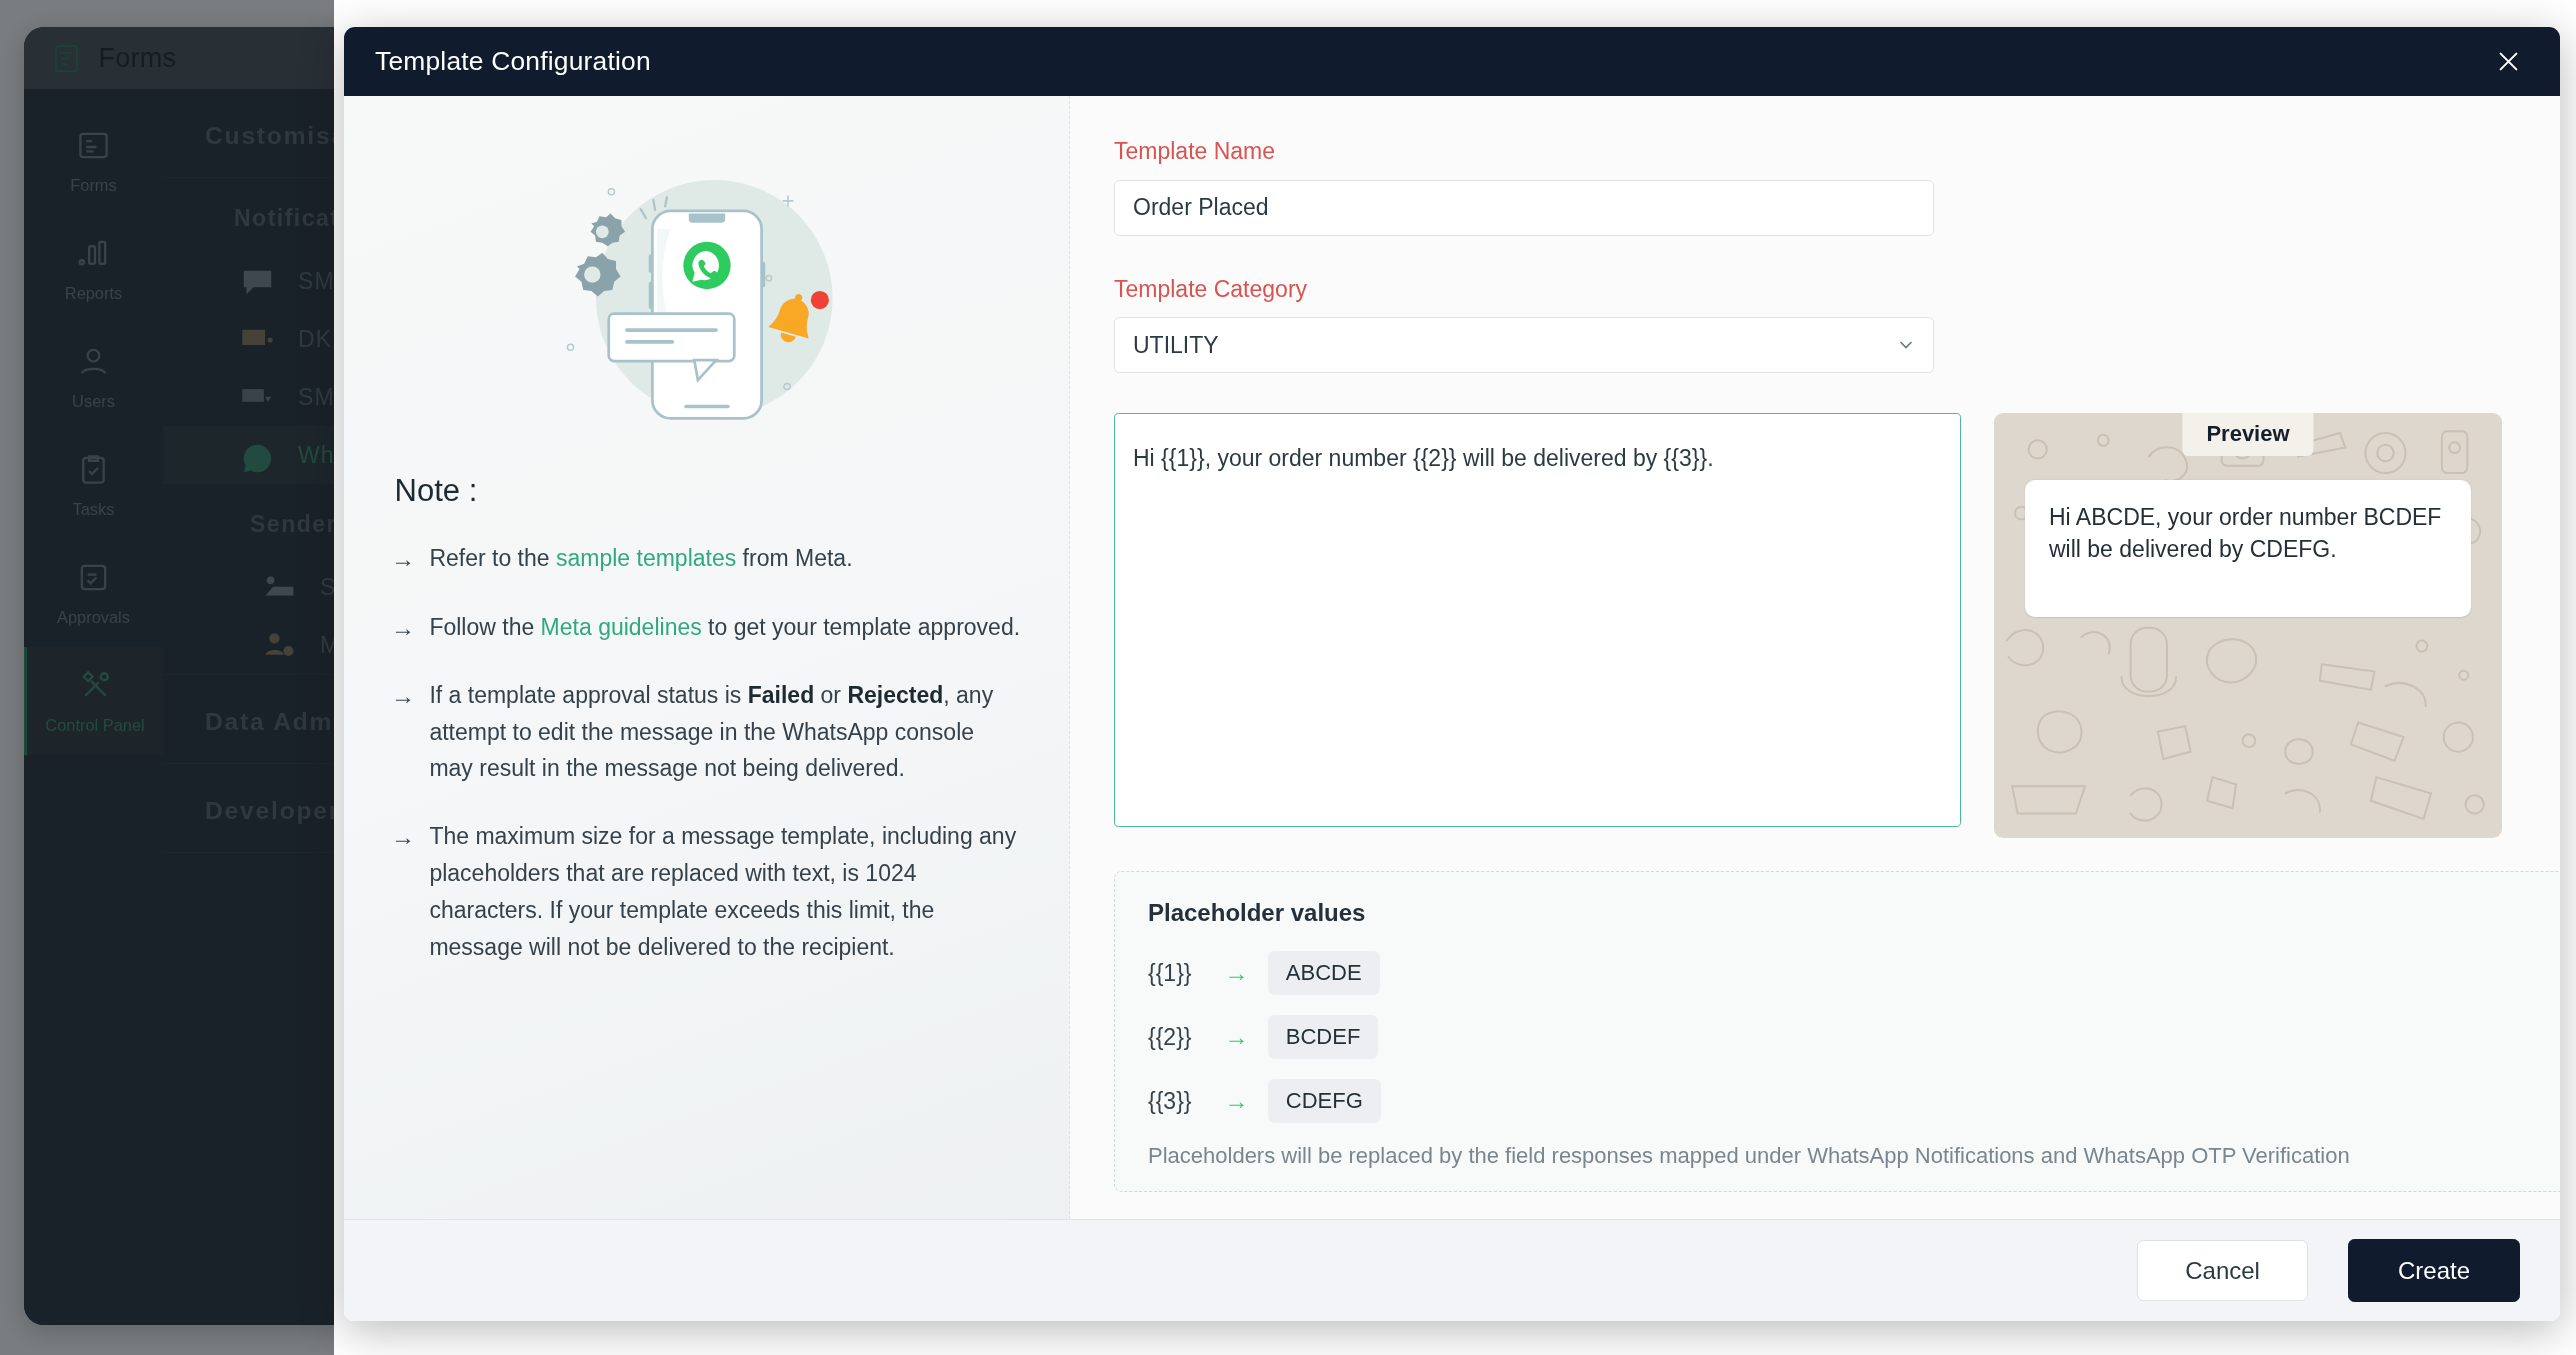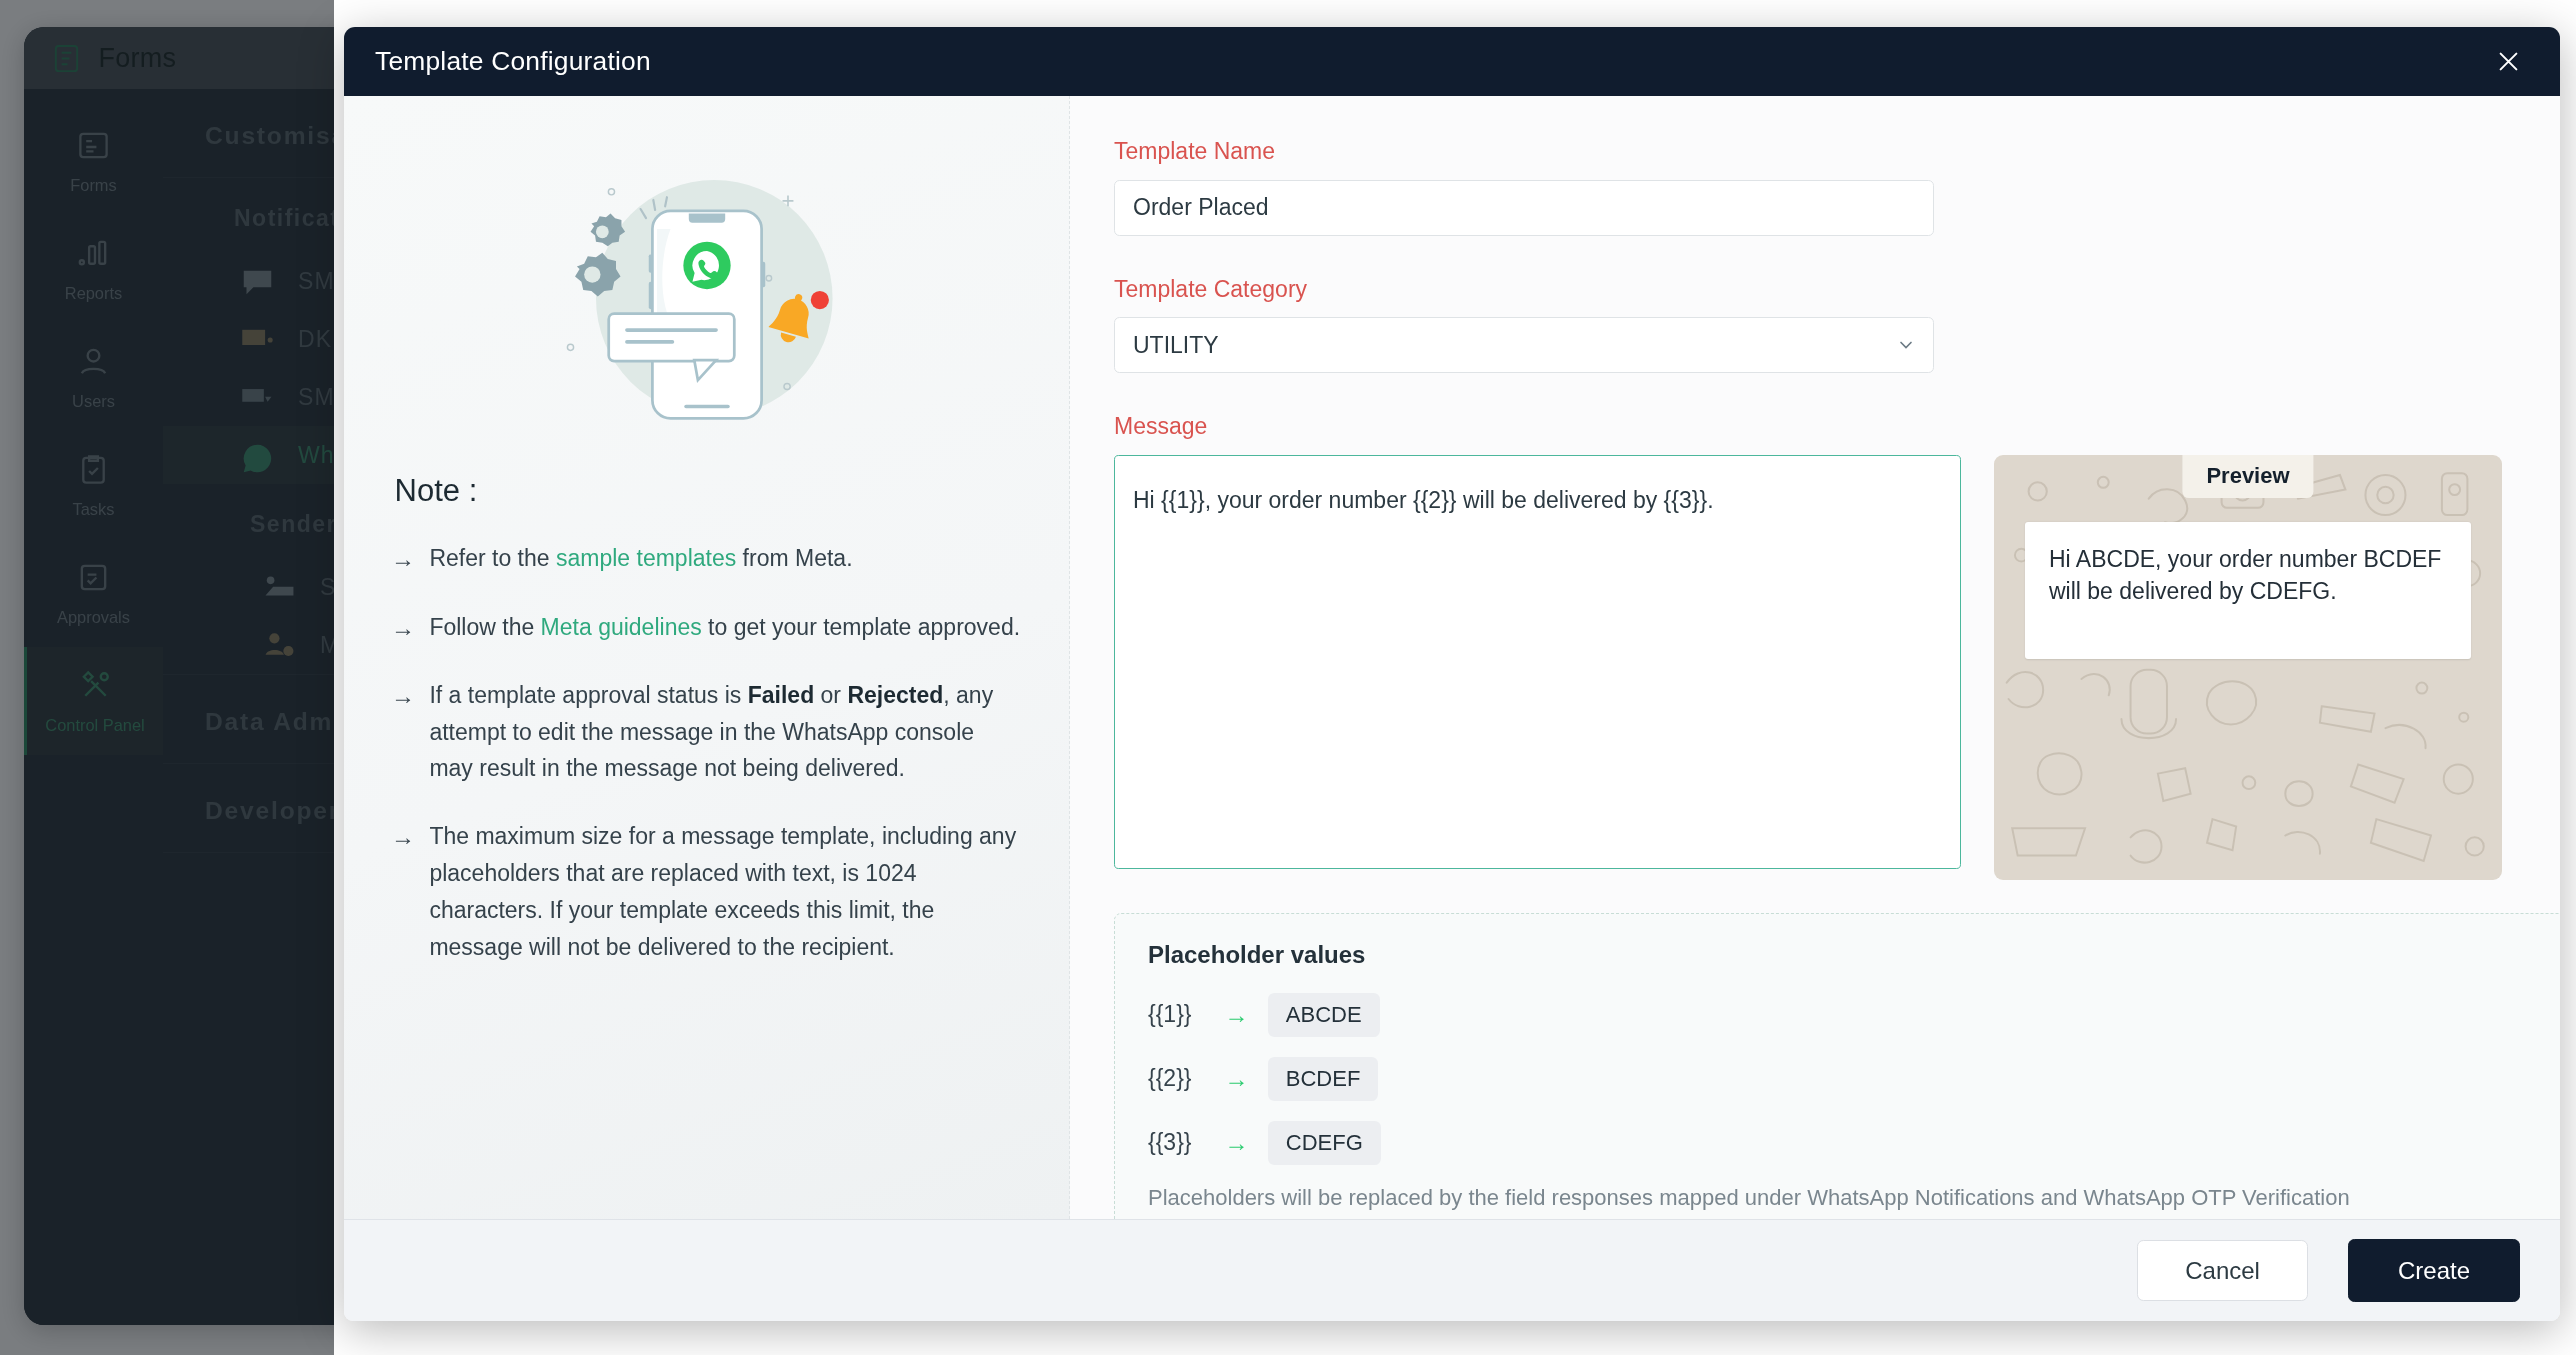--- a/index.html
+++ b/index.html
@@ -130,21 +130,21 @@
     background: #ded7cd; overflow: hidden; flex: none;
   }
   .preview-doodles { position: absolute; inset: 0; opacity: .30; }
   .preview-tag {
     position: absolute; left: 50%; transform: translateX(-50%); top: 0;
     background: #f4f1ea; color: #14202c; font-size: 22px; font-weight: 700;
     padding: 8.2px 24px 9px; border-radius: 0 0 6.4px 6.4px;
   }
   .bubble {
     position: absolute; left: 31px; top: 67px; width: 446px; min-height: 137px;
-    background: #fff; border-radius: 3px; padding: 22px 24px;
+    background: #fff; border-radius: 10px; padding: 22px 24px;
     color: #242f38; font-size: 23px; line-height: 1.38;
     box-shadow: 0 0.9px 1.8px rgba(0,0,0,.10);
   }
 
   
   .ph-card {
     margin-top: 33px; width: 1522px; border: 1.8px dashed #c8ddd6; border-radius: 7.3px;
     background: #f8fafa; padding: 27px 33px 22px 33px;
   }
   .ph-title { font-size: 24px; font-weight: 700; color: #24313a; margin-bottom: 24px; }
@@ -377,21 +377,20 @@
           <div class="select-box">UTILITY</div>
           <span class="chev">
             <svg viewBox="0 0 24 24" fill="none" stroke="#6b7a84" stroke-width="2" stroke-linecap="round">
                 <path d="M6 9l6 6 6-6"></path>
               </svg>
           </span>
         </div>
 
         <div class="spacer-l"></div>
 
-        <div class="field-label">Message</div>
         <div class="msg-row">
           <textarea class="msg-ta" style="">Hi {{1}}, your order number {{2}} will be delivered by {{3}}.</textarea>
 
           <div class="preview">
             <svg class="preview-doodles" viewBox="0 0 558 466" fill="none" stroke="#9c8f7d" stroke-width="2.2" stroke-linecap="round">
               <circle cx="48" cy="40" r="10"></circle>
                 <circle cx="120" cy="30" r="6"></circle>
               <path d="M170 48c10-14 32-14 40 2s-8 28-22 24"></path>
               <rect x="250" y="24" width="46" height="34" rx="6"></rect>
                 <circle cx="273" cy="41" r="9"></circle>

